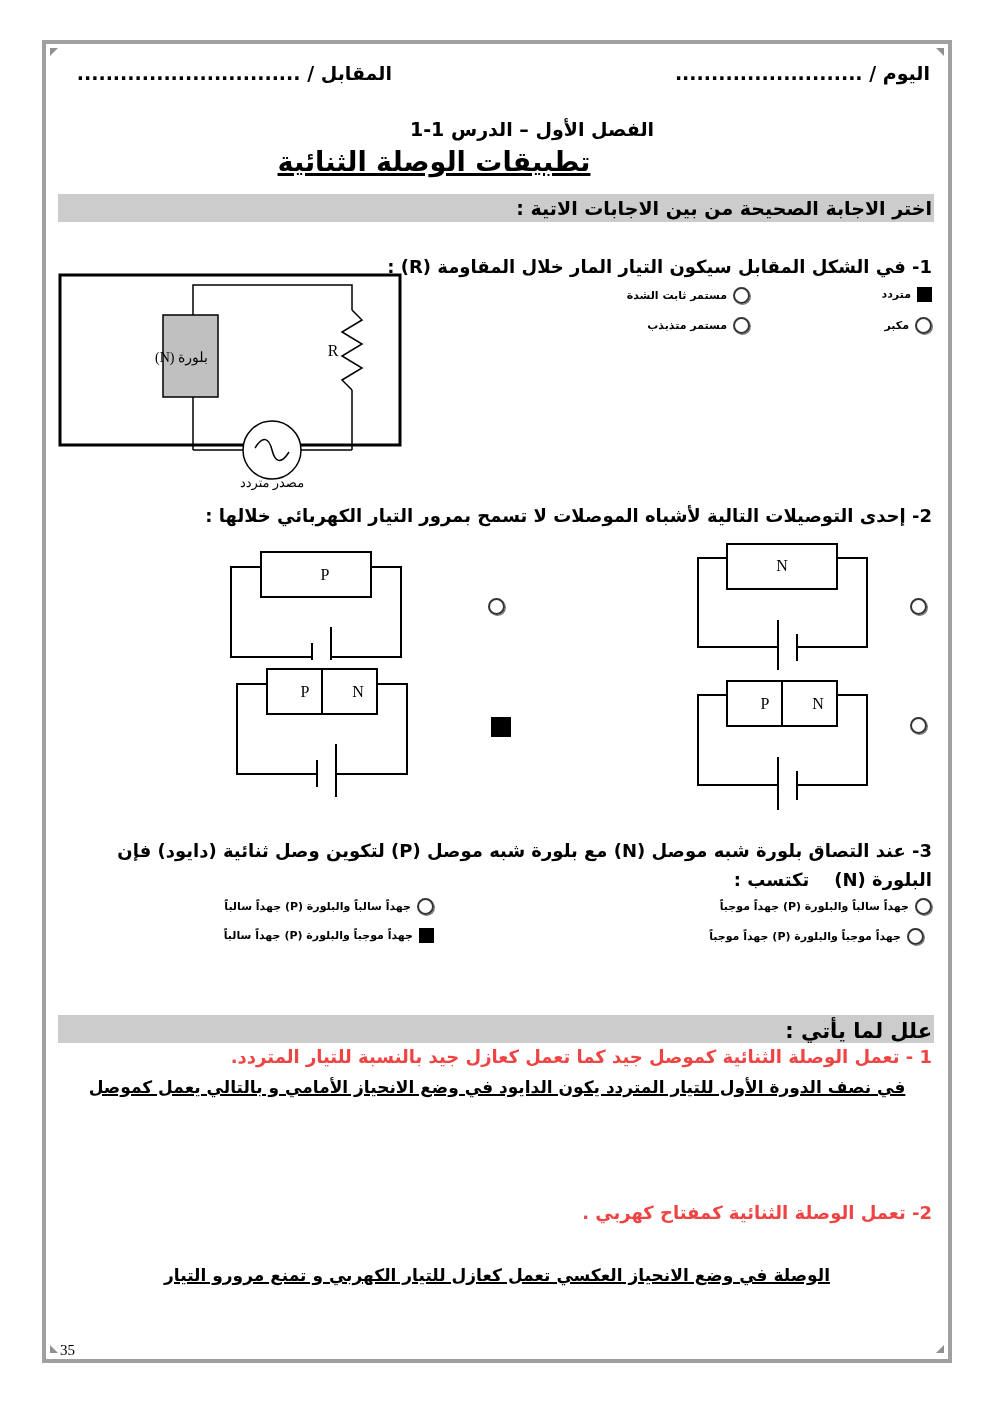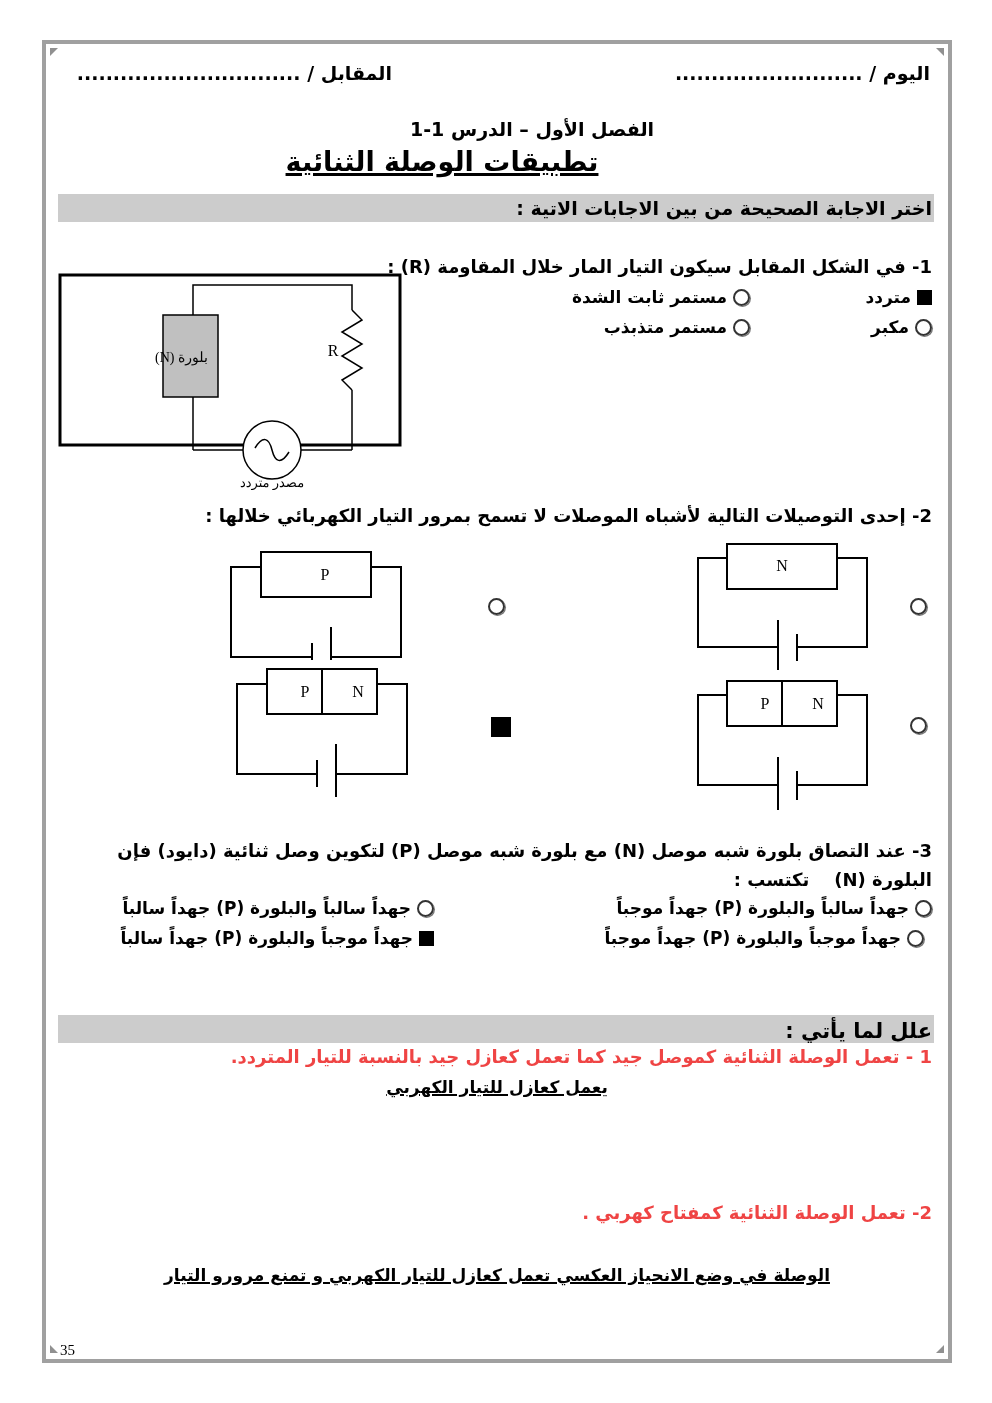--- a/index.html
+++ b/index.html
@@ -14,21 +14,21 @@
     .corner-tri-tl { left:50px; top:48px; width:0; height:0; border-top:8px solid #909090; border-right:8px solid transparent; }
     .corner-tri-tr { left:936px; top:48px; width:0; height:0; border-top:8px solid #909090; border-left:8px solid transparent; }
     .corner-tri-bl { left:50px; top:1345px; width:0; height:0; border-bottom:8px solid #909090; border-right:8px solid transparent; }
     .corner-tri-br { left:936px; top:1345px; width:0; height:0; border-bottom:8px solid #909090; border-left:8px solid transparent; }
     .hdr { font-weight:bold; font-size:19px; }
     .title1 { font-weight:bold; font-size:19px; text-align:center; }
     .title2 { font-weight:bold; font-size:27px; text-align:center; text-decoration:underline; text-decoration-thickness:3px; letter-spacing:1px; }
     .band { left:58px; width:876px; height:28px; background:#cccccc; }
     .band-text { right:60px; font-weight:bold; font-size:19px; line-height:28px; }
     .q { font-weight:bold; font-size:18px; }
-    .opt { font-weight:bold; font-size:17px; display:flex; align-items:center; gap:6px; }
+    .opt { font-weight:bold; font-size:11px; display:flex; align-items:center; gap:6px; }
     .radio { width:13px; height:13px; border:2px solid #333; border-radius:50%; display:inline-block; box-shadow:1px 1px 0 #777; flex:none; }
     .check { width:15px; height:15px; background:#000; display:inline-block; flex:none; }
     .red { color:#ef4444; font-weight:bold; font-size:18px; }
     .ans { font-weight:bold; font-size:17px; text-decoration:underline; text-decoration-thickness:2px; text-align:center; line-height:30px; }
     .page-num { left:60px; top:1342px; font-family:"Liberation Serif", serif; font-size:15px; }
     svg text { font-family:"Liberation Serif", serif; }
   </style>
 </head>
 <body>
 
@@ -44,21 +44,21 @@
 <div class="abs rtl hdr" style="right:62px; top:62px;">
   <span>اليوم /</span>
   <span>..........................</span>
 </div>
 <div class="abs rtl hdr" style="right:600px; top:62px;">
   <span>المقابل /</span>
   <span>...............................</span>
 </div>
 
 <div class="abs rtl title1" style="left:0; width:992px; top:118px;padding-left:36px;">الفصل الأول – الدرس 1-1</div>
-<div class="abs rtl title2" style="left:0; width:868px; top:146px;margin-left:8px;">تطبيقات الوصلة الثنائية</div>
+<div class="abs rtl title2" style="left:0; width:868px; top:146px;">تطبيقات الوصلة الثنائية</div>
 
 <div class="abs band" style="top:194px;"></div>
 <div class="abs rtl band-text" style="top:194px;">اختر الاجابة الصحيحة من بين الاجابات الاتية :</div>
 
 <div class="abs rtl q" style="right:60px; top:256px;">1- في الشكل المقابل سيكون التيار المار خلال المقاومة (R) :</div>
 <div class="abs rtl opt" style="right:60px; top:287px;">
   <span class="check"></span>
   <span>متردد</span>
 </div>
 <div class="abs rtl opt" style="right:242px; top:287px;">
@@ -153,21 +153,21 @@
 <div class="abs rtl opt" style="right:558px; top:928px;">
   <span class="check"></span>
   <span>جهداً موجباً والبلورة (P) جهداً سالباً</span>
 </div>
 
 <div class="abs band" style="top:1015px;"></div>
 <div class="abs rtl band-text" style="top:1017px; font-size:21px;">علل لما يأتي :</div>
 
 <div class="abs rtl red" style="right:60px; top:1046px;">1 - تعمل الوصلة الثنائية كموصل جيد كما تعمل كعازل جيد بالنسبة للتيار المتردد.</div>
 <div class="abs rtl ans" style="left:62px; width:870px; top:1072px;">
-  <div>يعمل كعازل للتيار الكهربي</div>
+  <div>في نصف الدورة الأول للتيار المتردد يكون الدايود في وضع الانحياز الأمامي و بالتالي يعمل كموصل</div>
 </div>
 
 <div class="abs rtl red" style="right:60px; top:1202px;">2- تعمل الوصلة الثنائية كمفتاح كهربي .</div>
 <div class="abs rtl ans" style="left:62px; width:870px; top:1260px;">
   <div>الوصلة في وضع الانحياز العكسي تعمل كعازل للتيار الكهربي و تمنع مرورو التيار</div>
 </div>
 
 <div class="abs page-num">35</div>
 
 </body></html>

